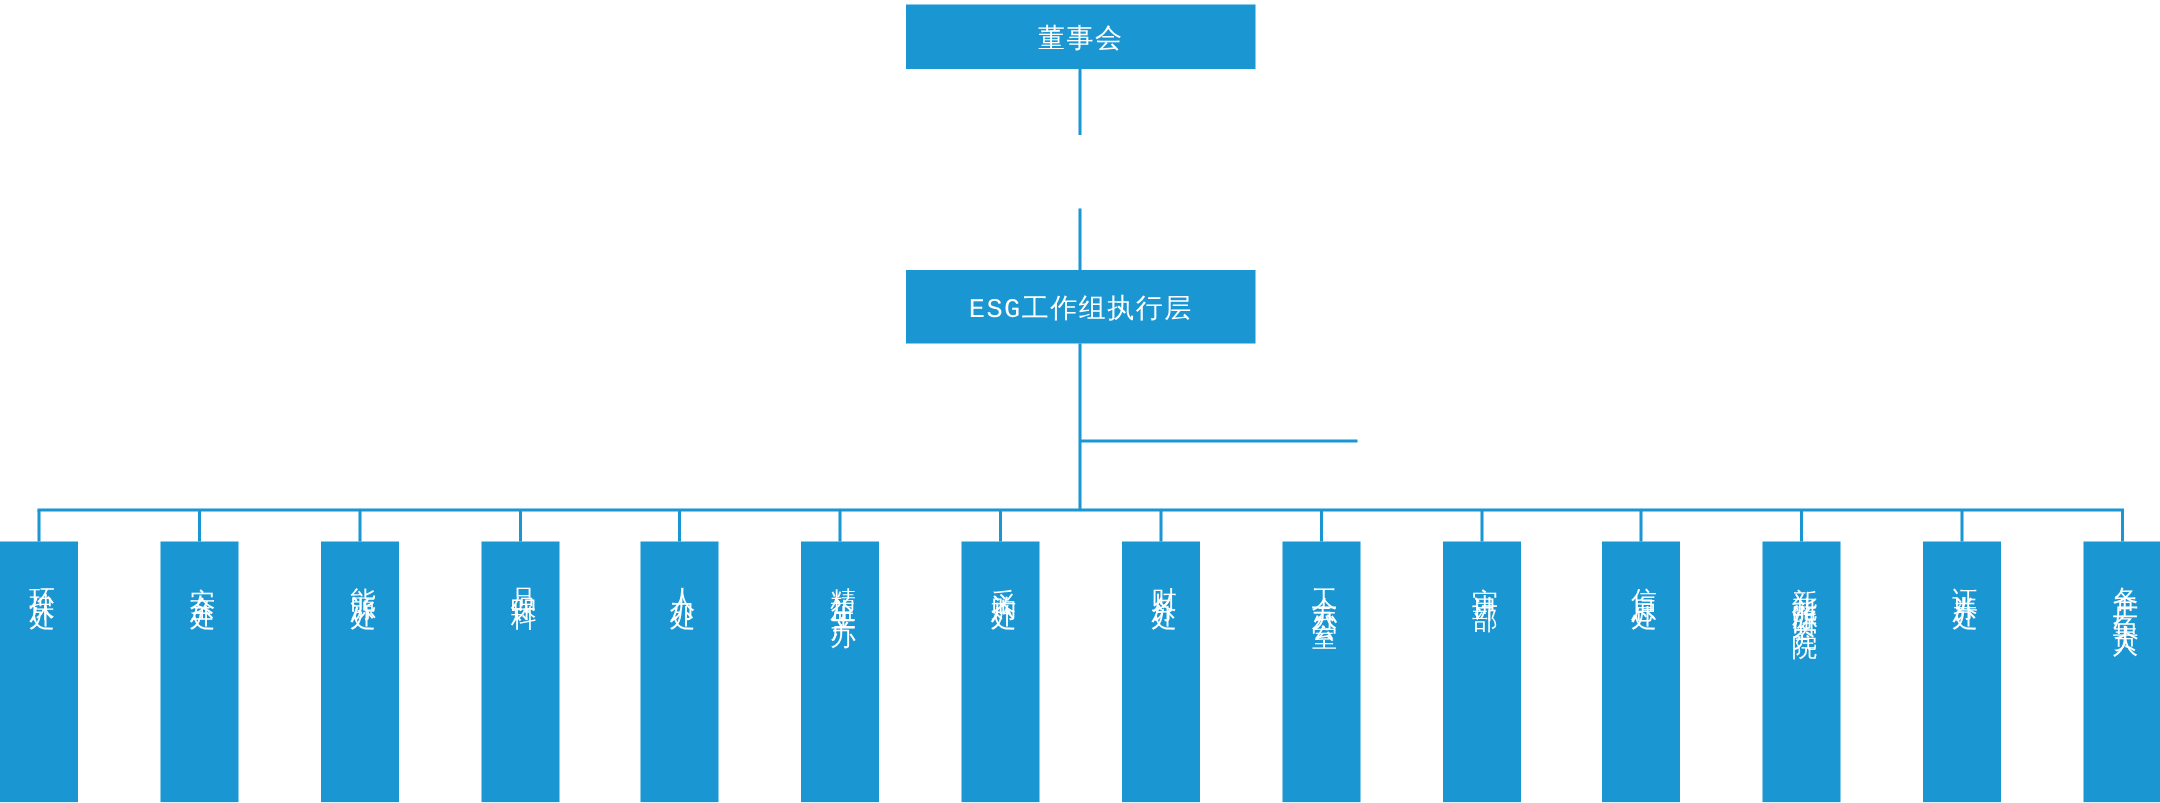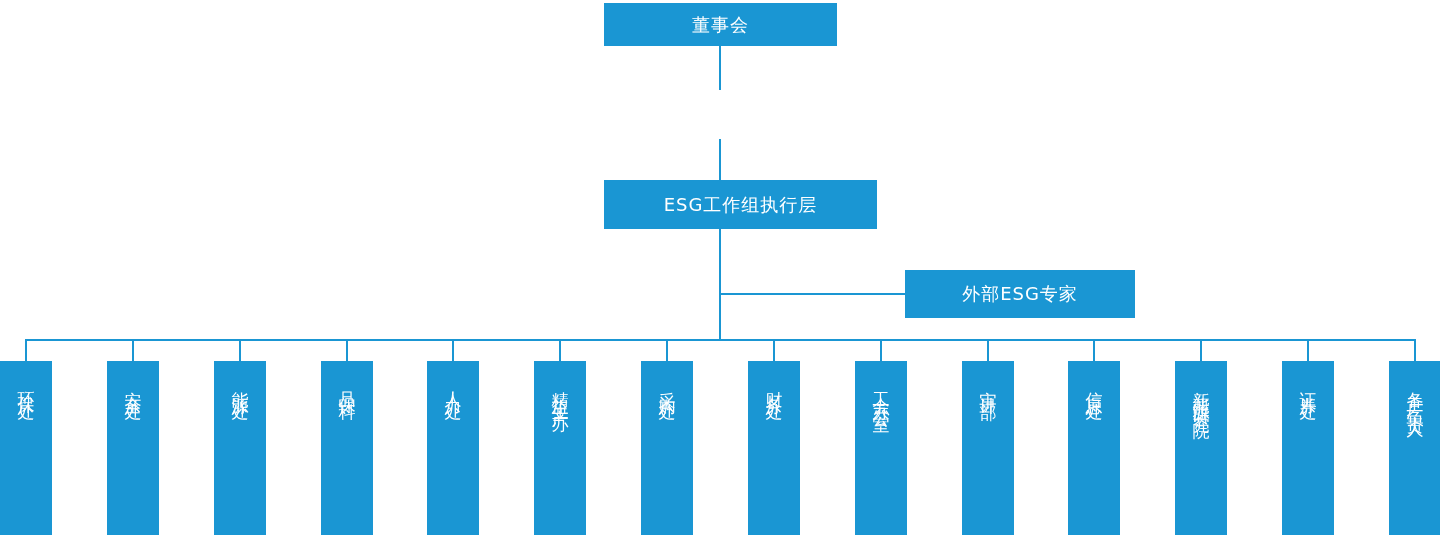--- a/index.html
+++ b/index.html
@@ -15,20 +15,21 @@
     overflow:hidden;
     background:var(--bg);
     font-family:"DejaVu Sans","Liberation Sans",sans-serif;
   }
   .node{
     position:absolute;
     background:var(--node-fill);
     color:var(--node-text);
     display:flex;align-items:center;justify-content:center;
     box-sizing:border-box;
+    font-family:Liberation Mono, monospace;
   }
   .node.top{
     font-size:18px;
     letter-spacing:1px;
   }
   .node.dept{
     width:52px;
     top:361px;
     height:174px;
     align-items:flex-start;
@@ -51,27 +52,24 @@
 </head>
 <body>
 
 <div id="chart">
 
   <div class="node top" style="left:604px;top:3px;width:233px;height:43px">
     <span>董事会</span>
   </div>
 
 
-  <div class="node top" style="left:604px;top:180px;width:273px;height:49px">
+  <div class="node top" style="left:604px;top:180px;width:233px;height:49px">
     <span>ESG工作组执行层</span>
   </div>
 
-  <div class="node top" style="left:905px;top:270px;width:230px;height:48px">
-    <span>外部ESG专家</span>
-  </div>
 
   <div class="line v" style="left:719px;top:46px;height:44px"></div>
   <div class="line v" style="left:719px;top:139px;height:41px"></div>
   <div class="line v" style="left:719px;top:229px;height:111px"></div>
   <div class="line h" style="left:720px;top:293px;width:185px"></div>
   <div class="line h" style="left:25px;top:339px;width:1391px"></div>
 
   <div id="departments">
       <div class="line v" style="left: 25px; top: 340px; height: 21px;"></div>
       <div class="node dept" style="left: 0px;">

